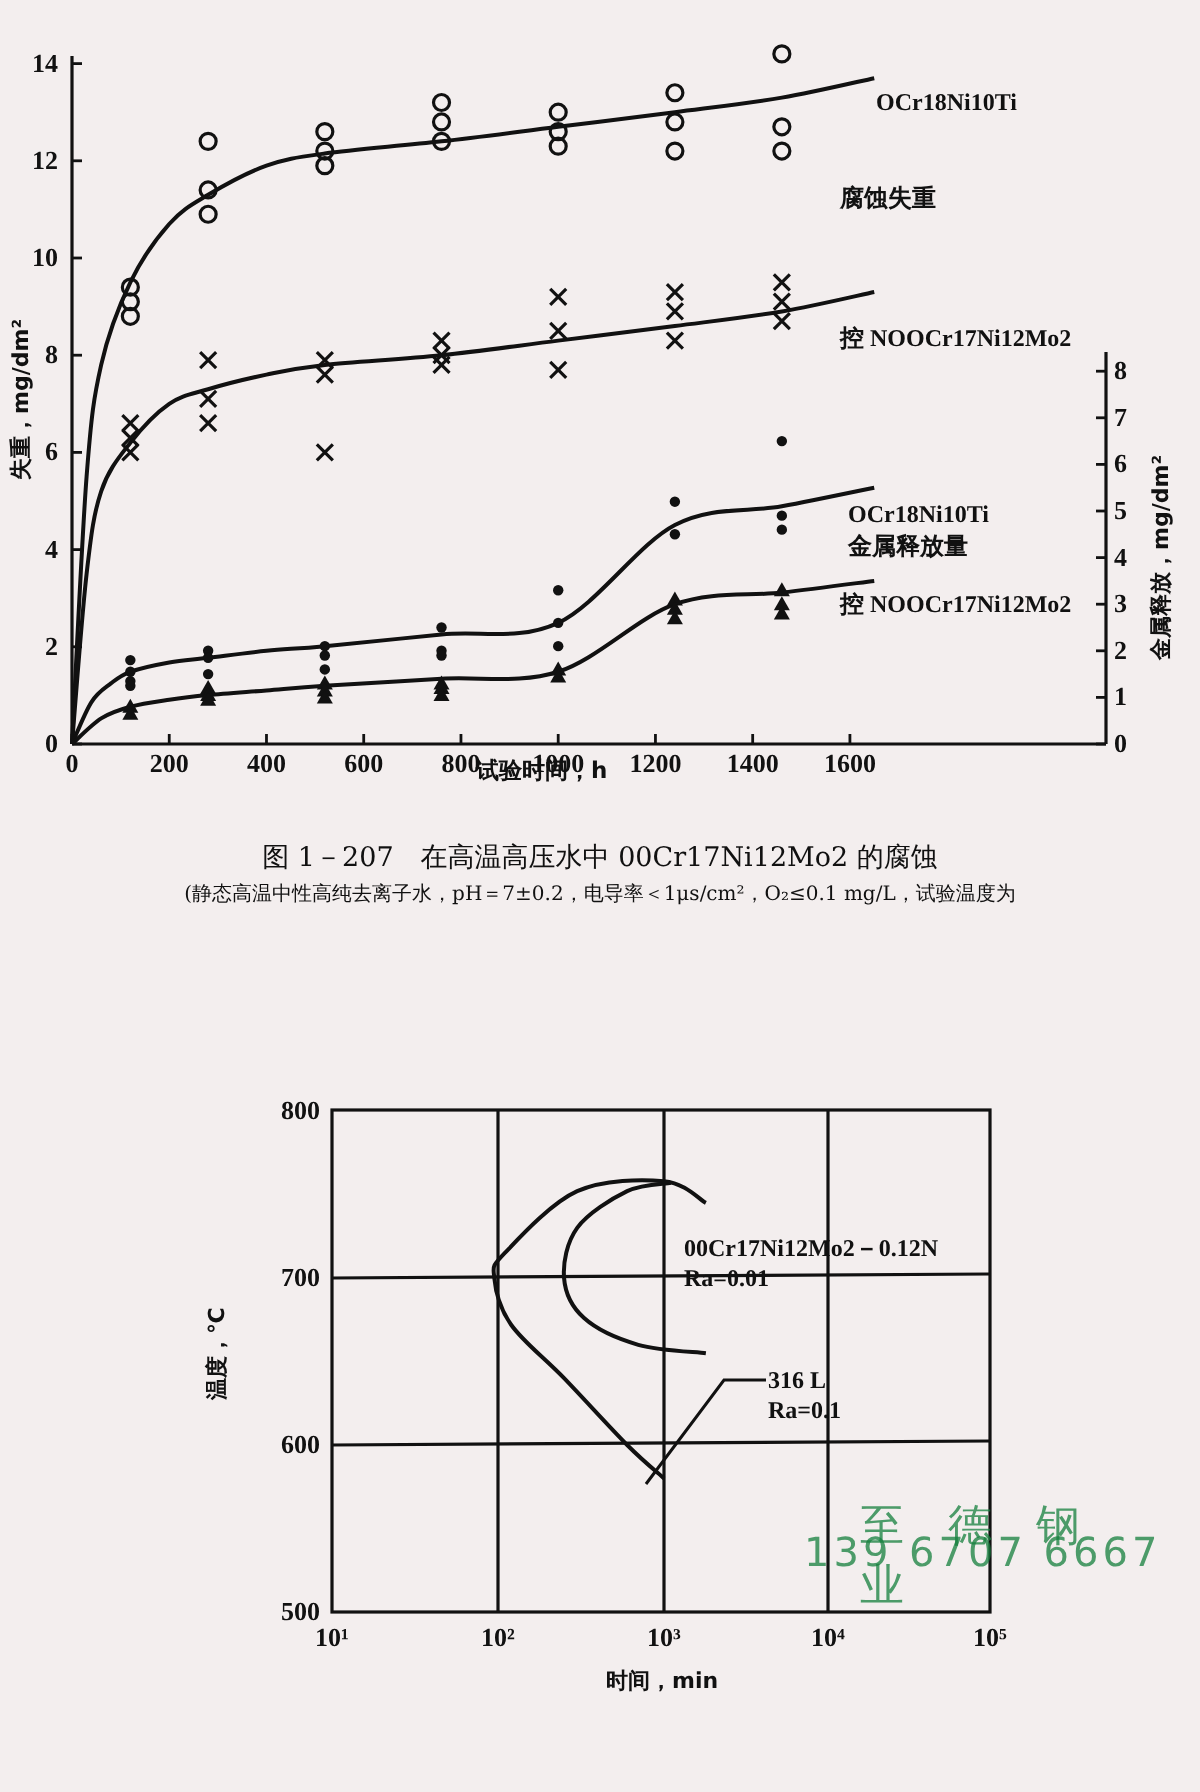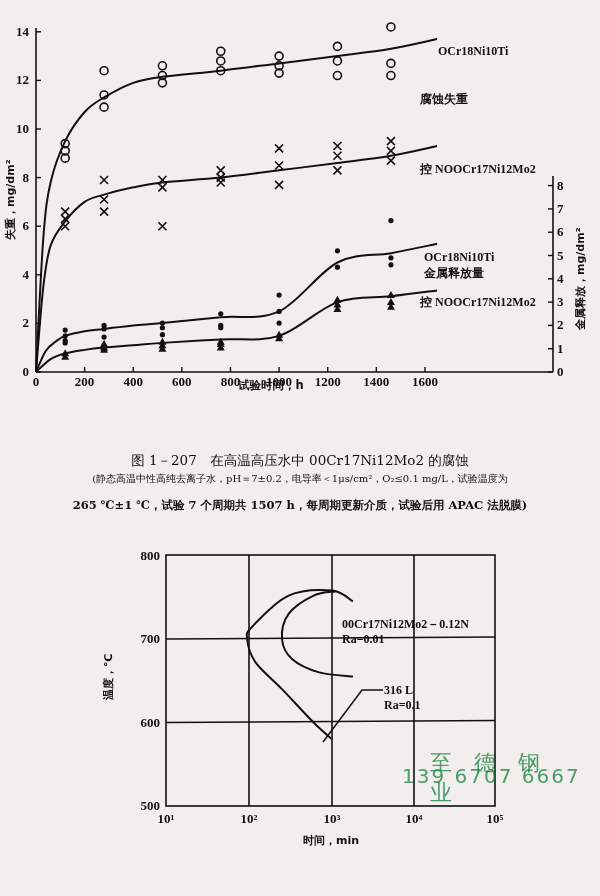--- a/index.html
+++ b/index.html
@@ -7,21 +7,21 @@
     width: 600px; height: 896px; overflow: hidden;
     background: #f3eeee;
     font-family: "DejaVu Serif", "Liberation Serif", serif;
     color: #111;
     position: relative;
   }
   .page { position: absolute; left: 0; top: 0; width: 600px; height: 896px; }
   svg { position: absolute; left: 0; top: 0; }
   .tick { font-family: "Liberation Serif", "DejaVu Serif", serif; font-weight: bold; font-size: 13px; fill: #111; }
   .lbl  { font-family: "Liberation Serif", "DejaVu Serif", serif; font-weight: bold; font-size: 12px; fill: #111; }
-  .cap  { position: absolute; left: 0; width: 600px; text-align: center; font-family: "DejaVu Serif", serif; color: #111; margin-top: 32px; }
+  .cap  { position: absolute; left: 0; width: 600px; text-align: center; font-family: "DejaVu Serif", serif; color: #111; }
   .cap1 { top: 420px; font-size: 13.5px; }
   .cap2 { top: 440px; font-size: 10px; font-weight: normal; }
   .cap3 { top: 466px; font-size: 11.5px; font-weight: bold; }
   .cap4 { top: 868px; font-size: 13.5px; }
   .watermark { position: absolute; font-family: "DejaVu Sans", sans-serif; color: #15803d; opacity: 0.75; }
   .wm1 { left: 430px; top: 748px; font-size: 22px; letter-spacing: 22px; }
   .wm2 { left: 402px; top: 764px; font-size: 20px; letter-spacing: 2px; }
 </style>
 </head>
 <body>
@@ -184,21 +184,20 @@
     <text class="lbl" x="424" y="261">OCr18Ni10Ti</text>
     <text class="lbl" x="424" y="277" style="font-family:'DejaVu Sans',sans-serif;font-size:12px">金属释放量</text>
     <text class="lbl" x="420" y="306">控 NOOCr17Ni12Mo2</text>
     <text class="lbl" x="238" y="389" style="font-family:'DejaVu Sans',sans-serif;font-size:11.5px">试验时间，h</text>
     <text class="lbl" transform="translate(14,240) rotate(-90)" style="font-family:'DejaVu Sans',sans-serif;font-size:11px">失重，mg/dm²</text>
     <text class="lbl" transform="translate(584,330) rotate(-90)" style="font-family:'DejaVu Sans',sans-serif;font-size:11px">金属释放，mg/dm²</text>
   </svg>
 
   <div class="cap cap1">图 1－207　在高温高压水中 00Cr17Ni12Mo2 的腐蚀</div>
   <div class="cap cap2">(静态高温中性高纯去离子水，pH＝7±0.2，电导率＜1μs/cm²，O₂≤0.1 mg/L，试验温度为</div>
-  <div class="cap cap3">265 ℃±1 ℃，试验 7 个周期共 1507 h，每周期更新介质，试验后用 APAC 法脱膜)</div>
 
   <svg width="600" height="896" viewBox="0 0 600 896" style="pointer-events:none" id="chart2">
     <g id="c2-grid" stroke="#111" stroke-width="1.6" fill="none">
         <rect x="166" y="555" width="329" height="251"></rect>
         <line x1="249" y1="555" x2="249" y2="806"></line>
         <line x1="332" y1="555" x2="332" y2="806"></line>
         <line x1="414" y1="555" x2="414" y2="806"></line>
         <line x1="166" y1="722.5" x2="495" y2="720.5"></line>
         <line x1="166" y1="639" x2="495" y2="637"></line>
       </g>

